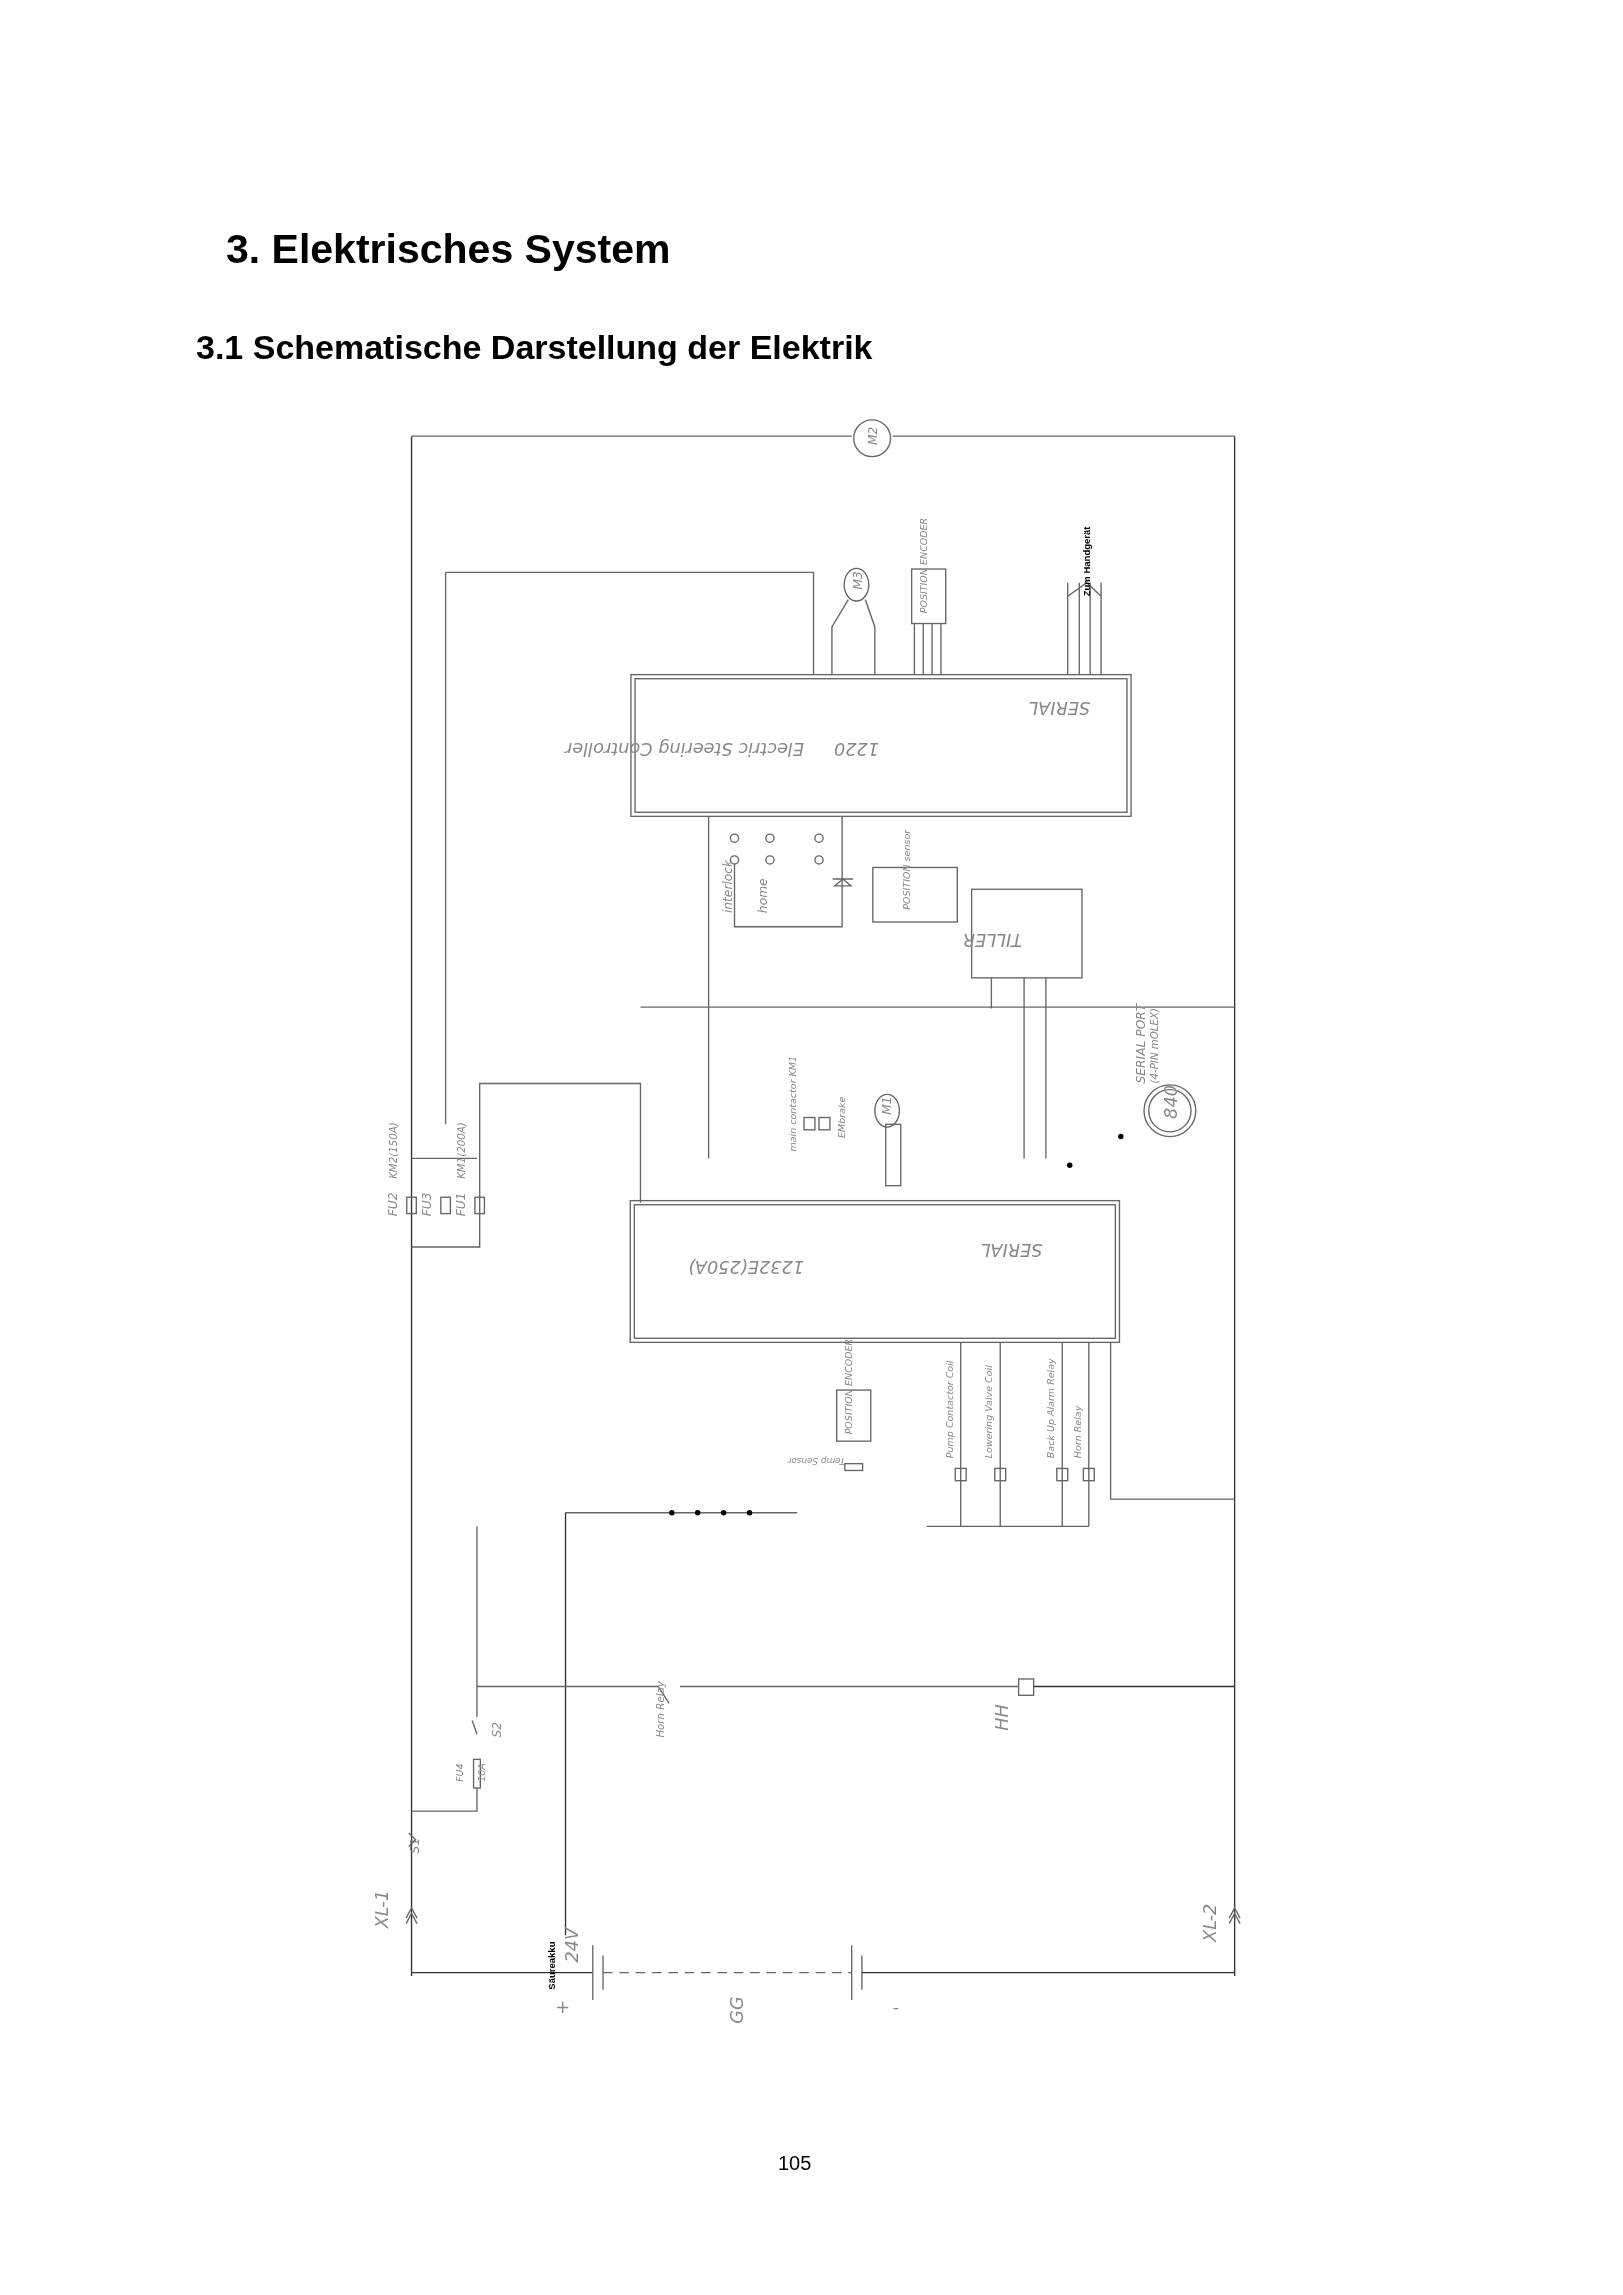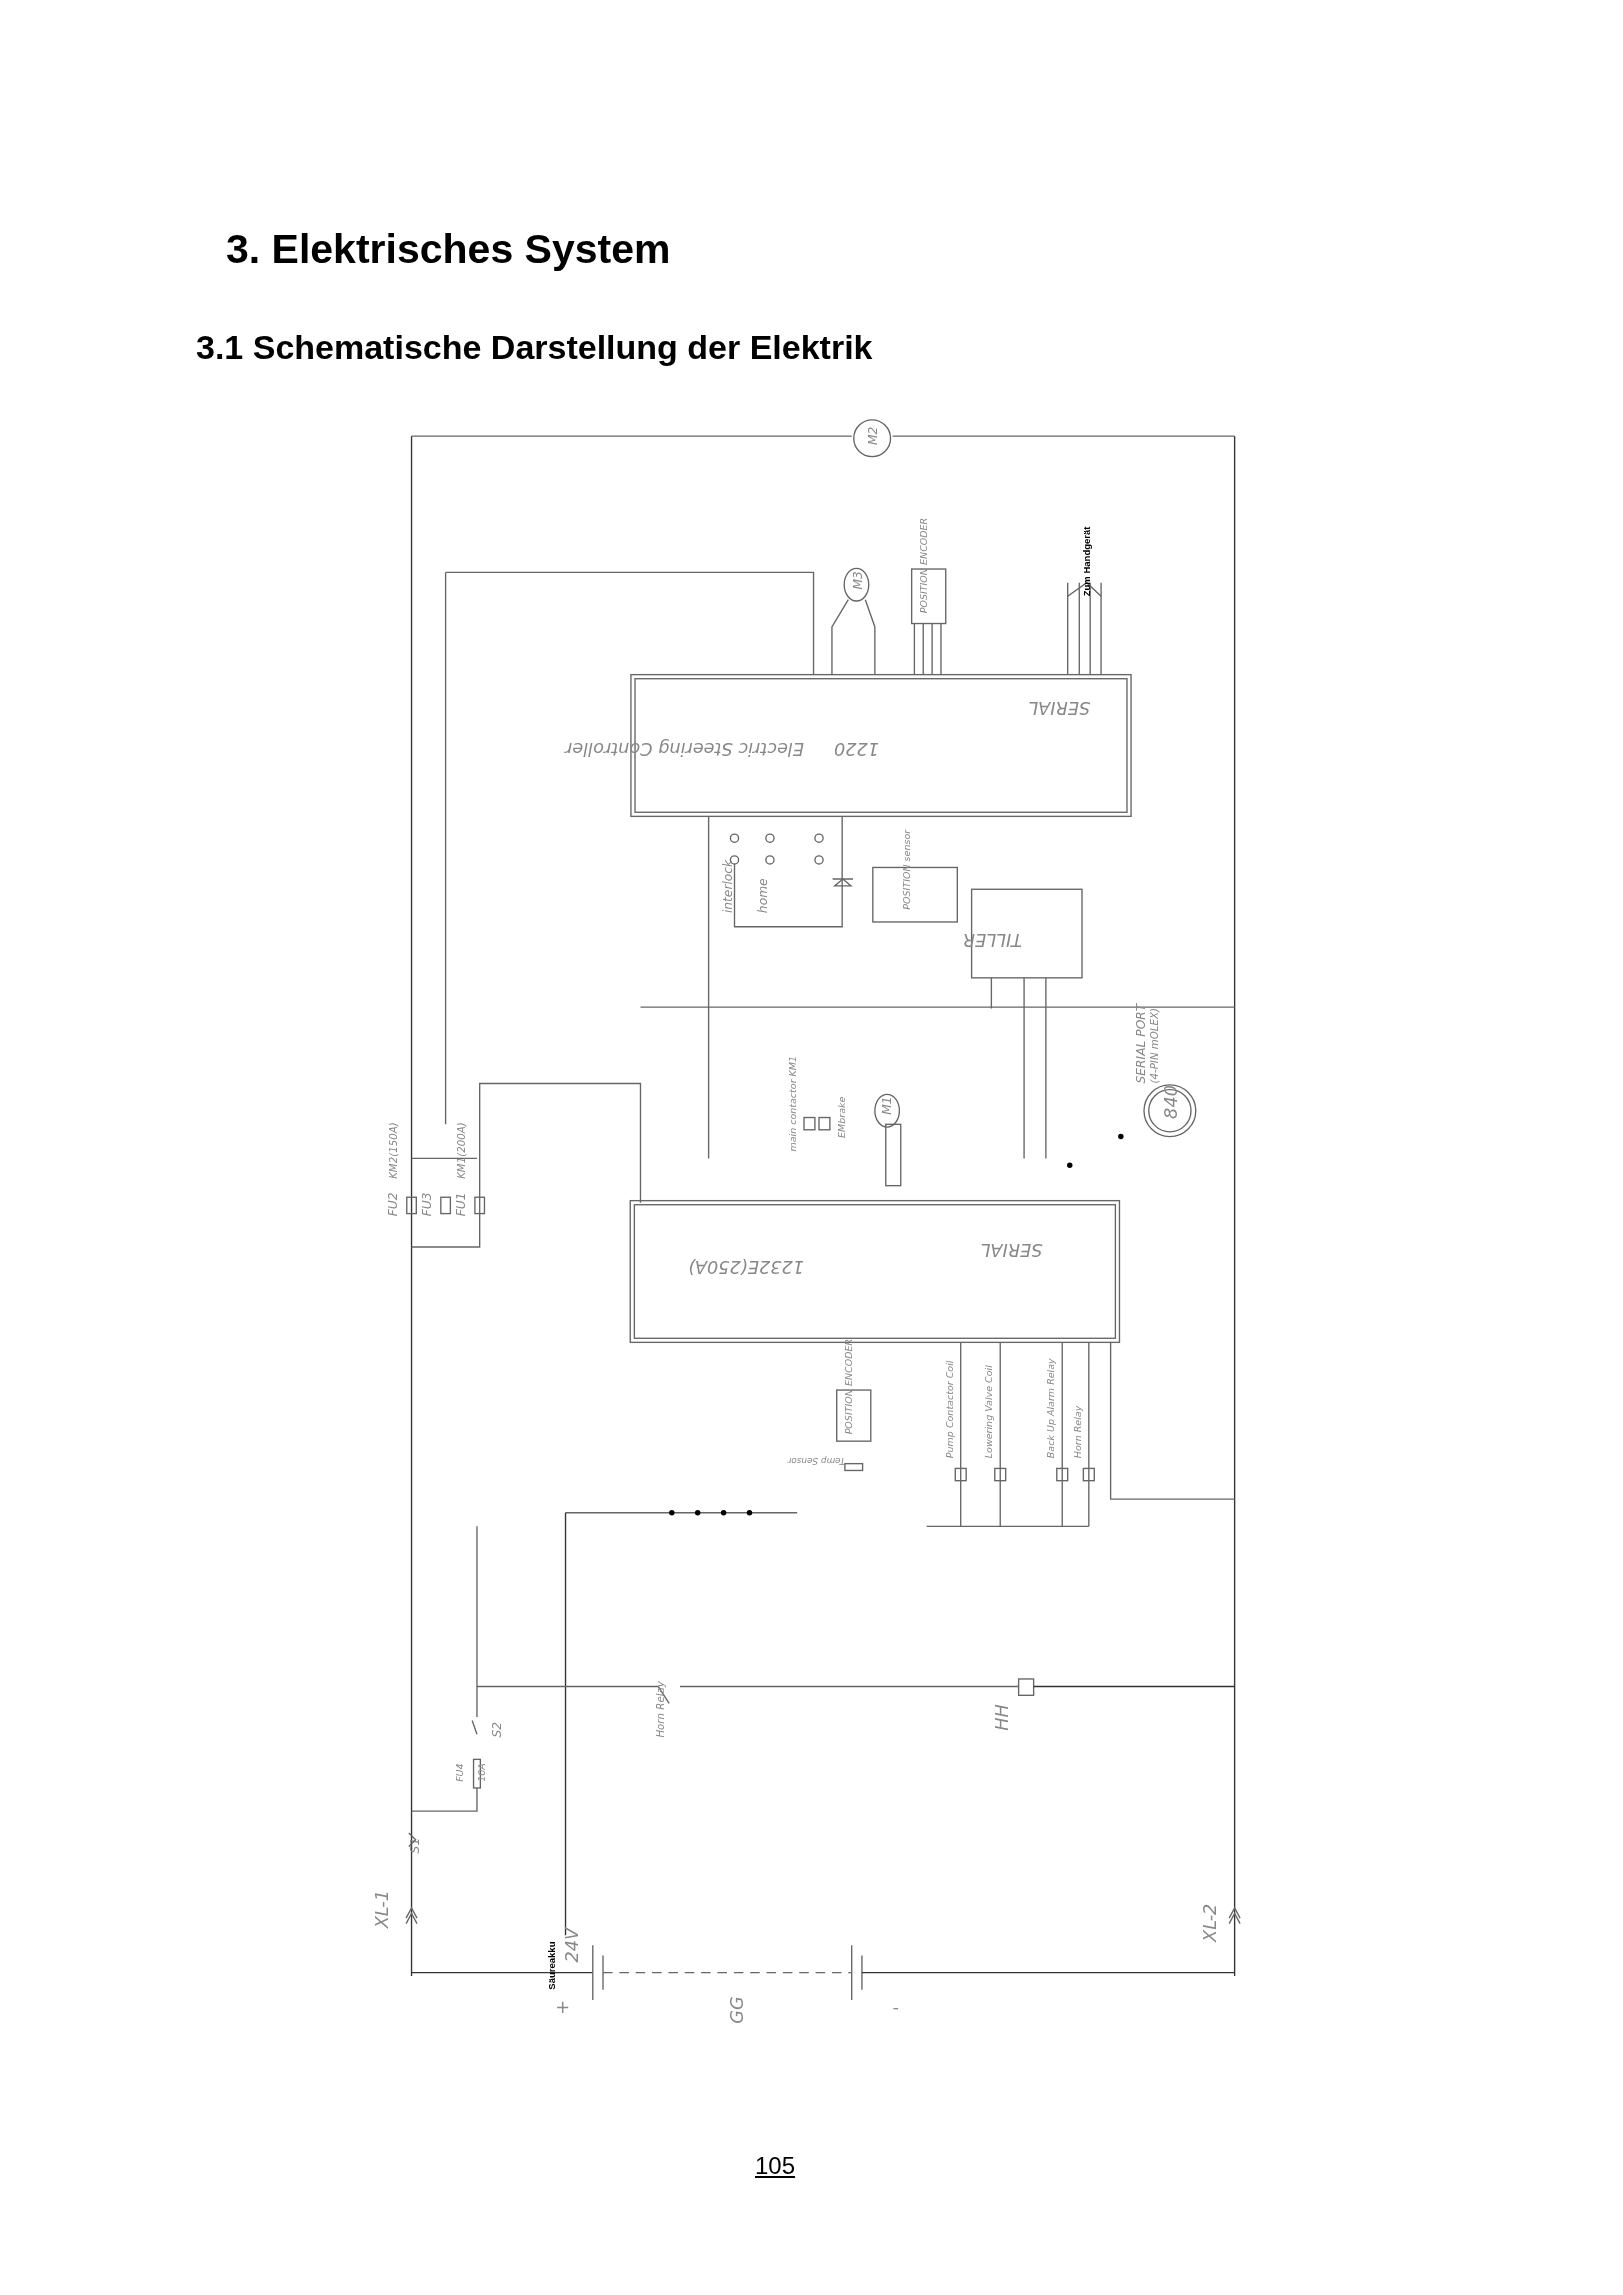--- a/index.html
+++ b/index.html
@@ -1,19 +1,19 @@
 <!DOCTYPE html>
 <html style="font-size:11px"><head>
 <meta charset="utf-8">
 <style>
   html,body{margin:0;padding:0;background:#fff;}
   body{width:1623px;height:2295px;position:relative;overflow:hidden;font-family:"Liberation Sans",sans-serif;}
   .h1{position:absolute;left:210px;top:210px;font-size:41px;font-weight:bold;color:#000;margin:16px;}
   .h2{position:absolute;left:194px;top:326px;font-size:34px;font-weight:bold;color:#000;margin:2px;}
-  .pagenum{position:absolute;left:755px;top:2152px;font-size:24px;color:#000;text-decoration:underline;}
+  .pagenum{position:absolute;left:778px;top:2152px;font-size:20px;color:#000;}
   svg.sch{position:absolute;left:0;top:0;}
   .sch line,.sch rect,.sch circle,.sch polyline,.sch path,.sch ellipse{stroke:#666;stroke-width:2;fill:none;}
   .sch .dark{stroke:#333;}
   .sch .dot{fill:#000;stroke:none;}
   .sch text{font-family:"DejaVu Sans",sans-serif;font-style:italic;fill:#888;font-size:18px;}
   .sch text.big{font-size:26px;}
   .sch text.blk{fill:#000;font-style:normal;font-family:"Liberation Sans",sans-serif;font-weight:bold;font-size:14px;}
 </style>
 </head>
 <body>

